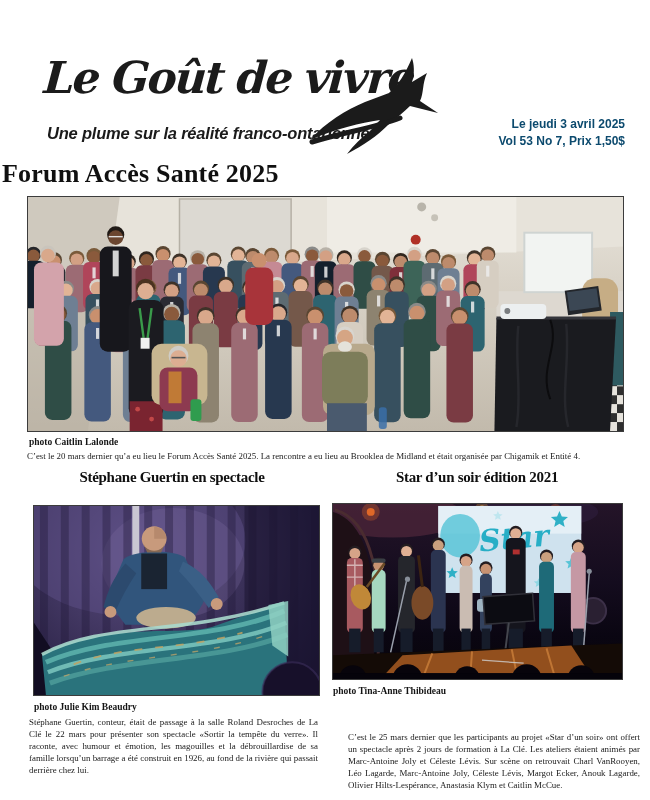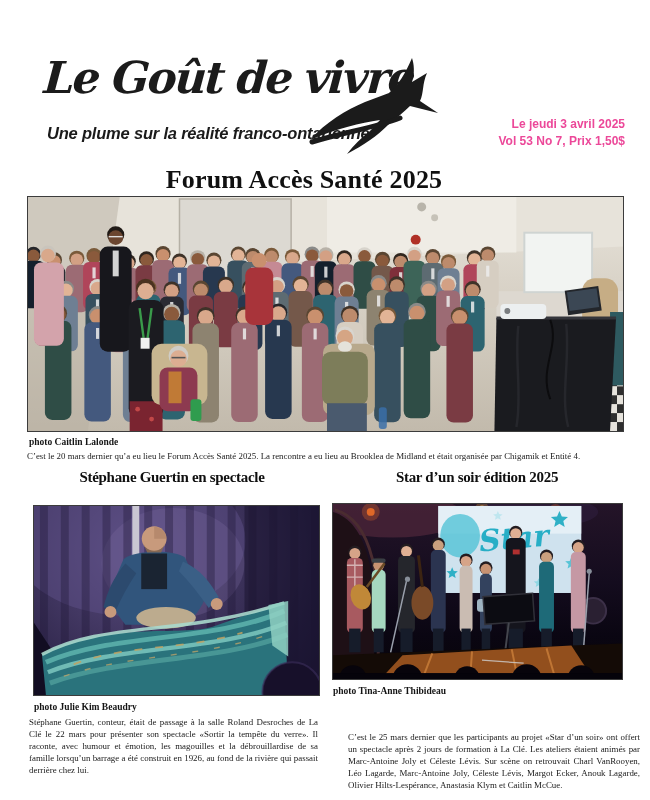--- a/index.html
+++ b/index.html
@@ -15,24 +15,24 @@
   }
   .masthead-tagline {
     position:absolute; left:47px; top:124px; width:330px;
     font-family:"Liberation Sans", sans-serif; font-style:italic; font-weight:bold;
     font-size:16.5px; letter-spacing:-0.2px; white-space:nowrap; color:#1b1b1b;
   }
   .bird { position:absolute; left:308px; top:56px; width:142px; height:104px; }
   .issue-info {
     position:absolute; right:25px; top:116px; text-align:right;
     font-family:"Liberation Sans", sans-serif; font-weight:bold;
-    font-size:12px; line-height:1.45; color:#ec4899;
+    font-size:12px; line-height:1.45; color:#0c4a6e;
   }
   .lead-headline {
-    position:absolute; left:0; top:157px; width:592px; margin:8px; text-align:center;
+    position:absolute; left:0; top:157px; width:592px; margin:2px; text-align:left;
     font-size:26px; font-weight:bold; color:#101010; letter-spacing:0.2px;
   }
   .photo { position:absolute; border:1px solid #3c3c3c; box-sizing:border-box; overflow:hidden; }
   .photo svg { display:block; width:100%; height:100%; }
   #photo-main { left:27px; top:196px; width:597px; height:236px;
     background:linear-gradient(180deg,#e8e4db 0%,#dad4c9 35%,#cfc8bb 65%,#c2baac 100%); }
   #photo-left { left:33px; top:505px; width:287px; height:191px;
     background:radial-gradient(circle at 36% 24%, #5d4f83 0%, #3a3058 48%, #241d40 78%, #1a1432 100%); }
   #photo-right { left:332px; top:503px; width:291px; height:177px;
     background:linear-gradient(180deg,#241428 0%,#140c1e 45%,#0a0612 75%,#070409 100%); }
@@ -362,21 +362,21 @@
             <rect x="542" y="94" width="30" height="19" fill="#3b4754"></rect>
           </g>
           <path d="M524,124 C534,152 512,172 524,204" stroke="#0c0c0e" stroke-width="2" fill="none"></path>
         </g>
       </svg>
     </div>
   <div id="credit-main" class="credit">photo Caitlin Lalonde</div>
   <p id="lead-body" class="body-text">C’est le 20 mars dernier qu’a eu lieu le Forum Accès Santé 2025. La rencontre a eu lieu au Brooklea de Midland et était organisée par Chigamik et Entité 4.</p>
 
   <h2 id="headline-left" class="col-headline">Stéphane Guertin en spectacle</h2>
-  <h2 id="headline-right" class="col-headline">Star d’un soir édition 2025</h2>
+  <h2 id="headline-right" class="col-headline">Star d’un soir édition 2021</h2>
 
   <div id="photo-left" class="photo">
       <svg viewBox="0 0 287 191" preserveAspectRatio="none">
         <g>
           <ellipse cx="95" cy="35" rx="118" ry="76" fill="#5e5088" opacity="0.5"></ellipse>
           <ellipse cx="140" cy="58" rx="72" ry="56" fill="#7a6aa0" opacity="0.3"></ellipse>
           <rect x="6" y="0" width="8" height="191" fill="#1f1838" opacity="0.38"></rect>
           <rect x="27" y="0" width="8" height="191" fill="#1f1838" opacity="0.38"></rect>
           <rect x="48" y="0" width="8" height="191" fill="#1f1838" opacity="0.38"></rect>
           <rect x="69" y="0" width="8" height="191" fill="#1f1838" opacity="0.38"></rect>

